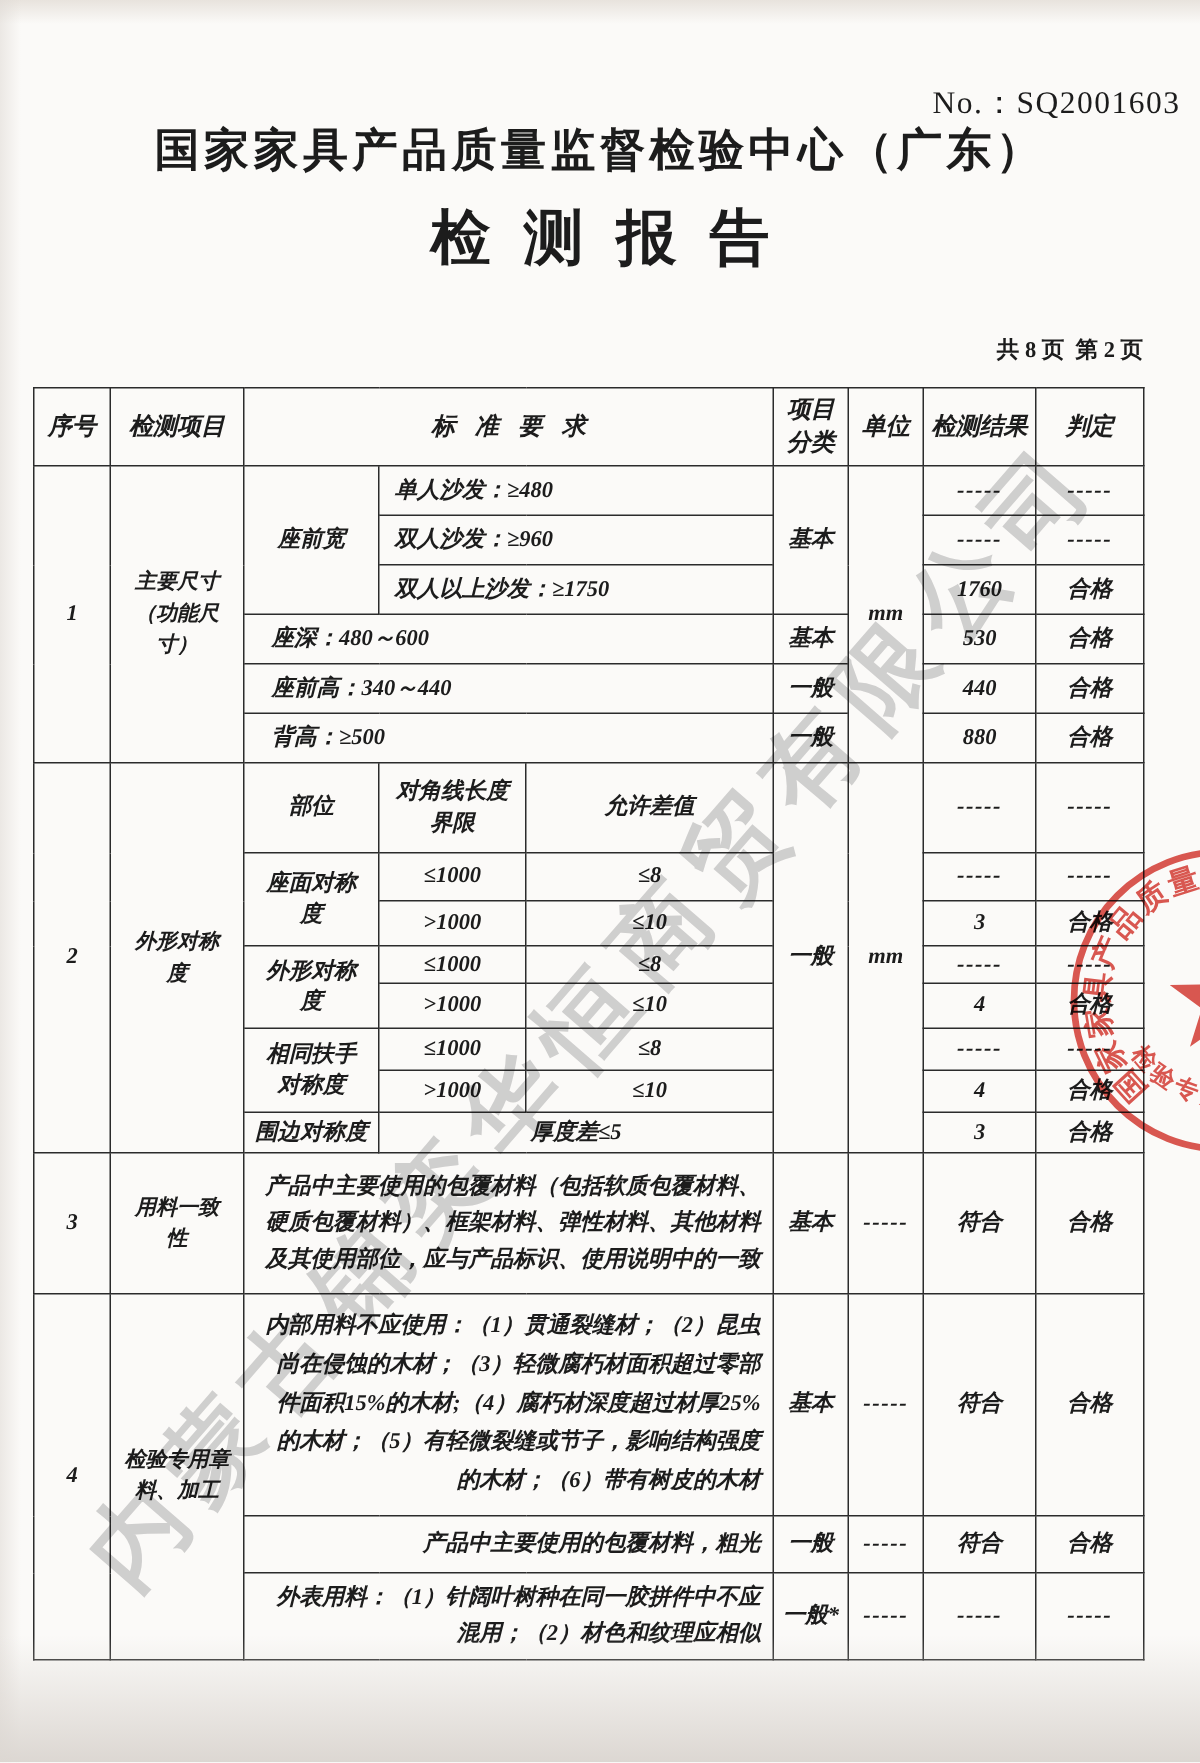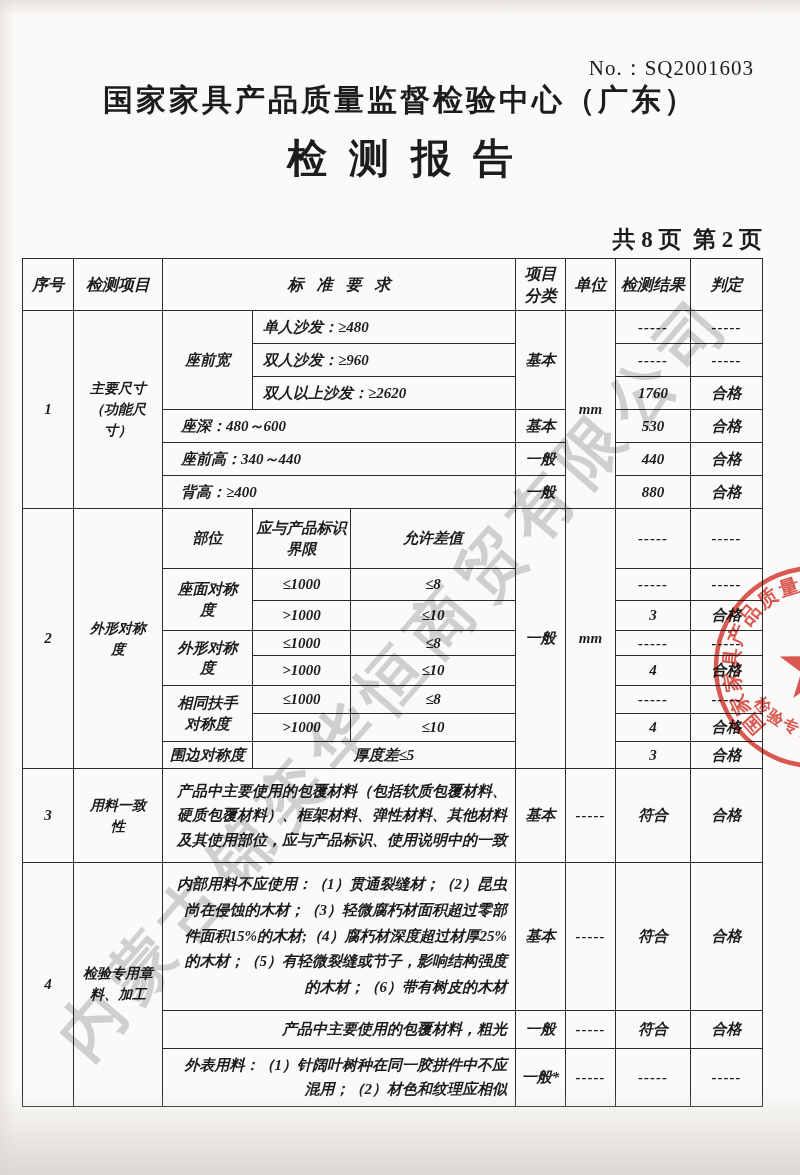--- a/index.html
+++ b/index.html
@@ -9,26 +9,26 @@
     font-family:"Liberation Serif","DejaVu Serif",serif;
     color:#1c1c1c;
   }
   .edge-top{position:absolute;left:0;top:0;width:800px;height:16px;
     background:linear-gradient(to bottom,#e8e3dd,rgba(232,227,221,0));pointer-events:none;}
   .edge-bottom{position:absolute;left:0;bottom:0;width:800px;height:85px;
     background:linear-gradient(to bottom,rgba(216,211,206,0),#dcd7d2);pointer-events:none;}
   .edge-left{position:absolute;left:0;top:0;width:14px;height:1175px;
     background:linear-gradient(to right,rgba(222,217,212,.55),rgba(222,217,212,0));pointer-events:none;}
 
-  .report-no{position:absolute; right:46px; top:54px; font-size:21px; letter-spacing:1px;}
+  .report-no{position:absolute; right:13px; top:54px; font-size:21px; letter-spacing:1px;}
   .org-title{position:absolute; left:0; top:80px; width:100%; text-align:center;
     font-size:30px; font-weight:700; letter-spacing:3px;}
   .report-title{position:absolute; left:0; top:131px; width:100%; text-align:center;
     font-size:40px; font-weight:700; letter-spacing:22px; text-indent:22px;}
-  .page-info{position:absolute; right:38px; top:224px; font-size:23px; font-weight:700; white-space:pre;}
+  .page-info{position:absolute; right:38px; top:224px; font-size:15px; font-weight:700; white-space:pre;}
 
   table.tbl{
     position:absolute; left:22px; top:258px; width:740px;
     border-collapse:collapse; table-layout:fixed;
     font-size:15px; font-weight:600; line-height:1.35;font-style:italic;
   }
   .tbl td{border:1.6px solid #2b2b2b; padding:1px 3px; text-align:center; vertical-align:middle;
     overflow:hidden;}
   .tbl .hd{font-size:16px;}
   .tbl .reqhd{letter-spacing:13px; text-indent:13px;margin-top:26px;}
@@ -94,49 +94,49 @@
       <td rowspan="6">mm</td>
       <td class="dash">-----</td>
       <td class="dash">-----</td>
     </tr>
     <tr style="height:33px">
       <td colspan="2" class="left" style="padding-left:10px">双人沙发：≥960</td>
       <td class="dash">-----</td>
       <td class="dash">-----</td>
     </tr>
     <tr style="height:33px">
-      <td colspan="2" class="left" style="padding-left:10px">双人以上沙发：≥2620</td>
+      <td colspan="2" class="left" style="padding-left:10px">双人以上沙发：≥1750</td>
       <td>1760</td>
       <td>合格</td>
     </tr>
     <tr style="height:33px">
       <td colspan="3" class="left">座深：480～600</td>
       <td>基本</td>
       <td>530</td>
       <td>合格</td>
     </tr>
     <tr style="height:33px">
       <td colspan="3" class="left">座前高：340～440</td>
       <td>一般</td>
       <td>440</td>
       <td>合格</td>
     </tr>
     <tr style="height:33px">
-      <td colspan="3" class="left">背高：≥400</td>
+      <td colspan="3" class="left">背高：≥500</td>
       <td>一般</td>
       <td>880</td>
       <td>合格</td>
     </tr>
 
     <tr style="height:60px">
       <td rowspan="8">2</td>
       <td rowspan="8" class="item">外形对称
 度</td>
       <td>部位</td>
-      <td class="pl">应与产品标识
+      <td class="pl">对角线长度
 界限</td>
       <td>允许差值</td>
       <td rowspan="8">一般</td>
       <td rowspan="8">mm</td>
       <td class="dash">-----</td>
       <td class="dash">-----</td>
     </tr>
     <tr style="height:32px">
       <td rowspan="2" class="pl">座面对称
 度</td>

